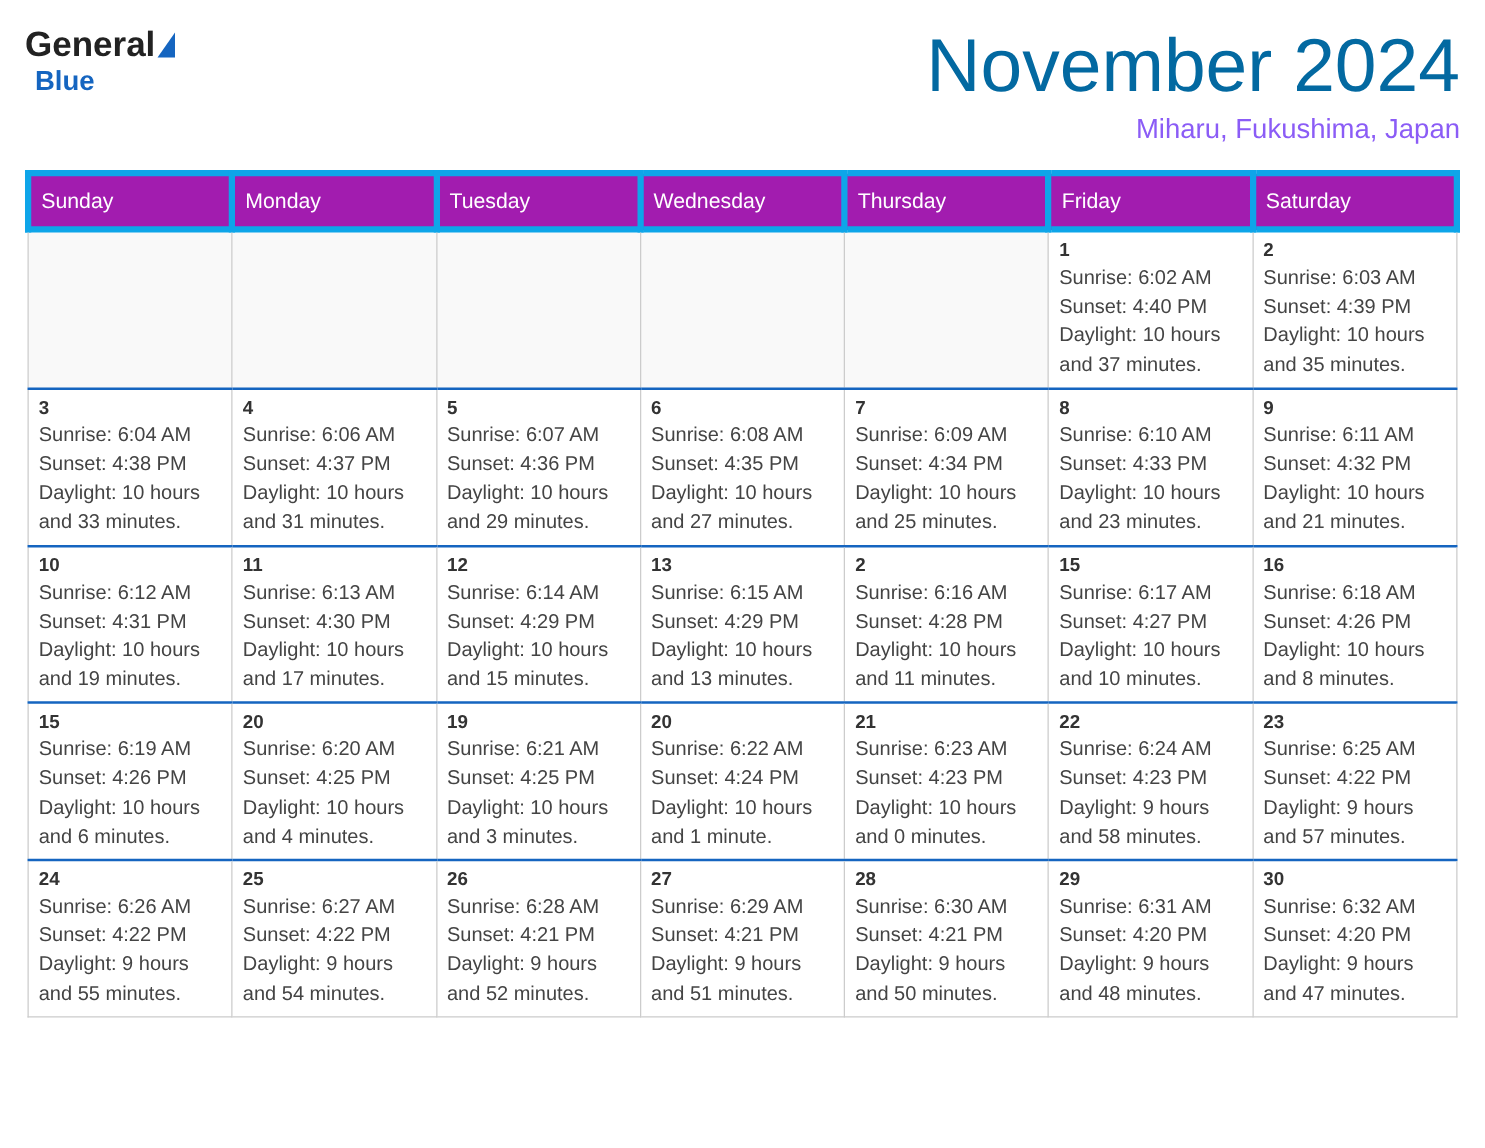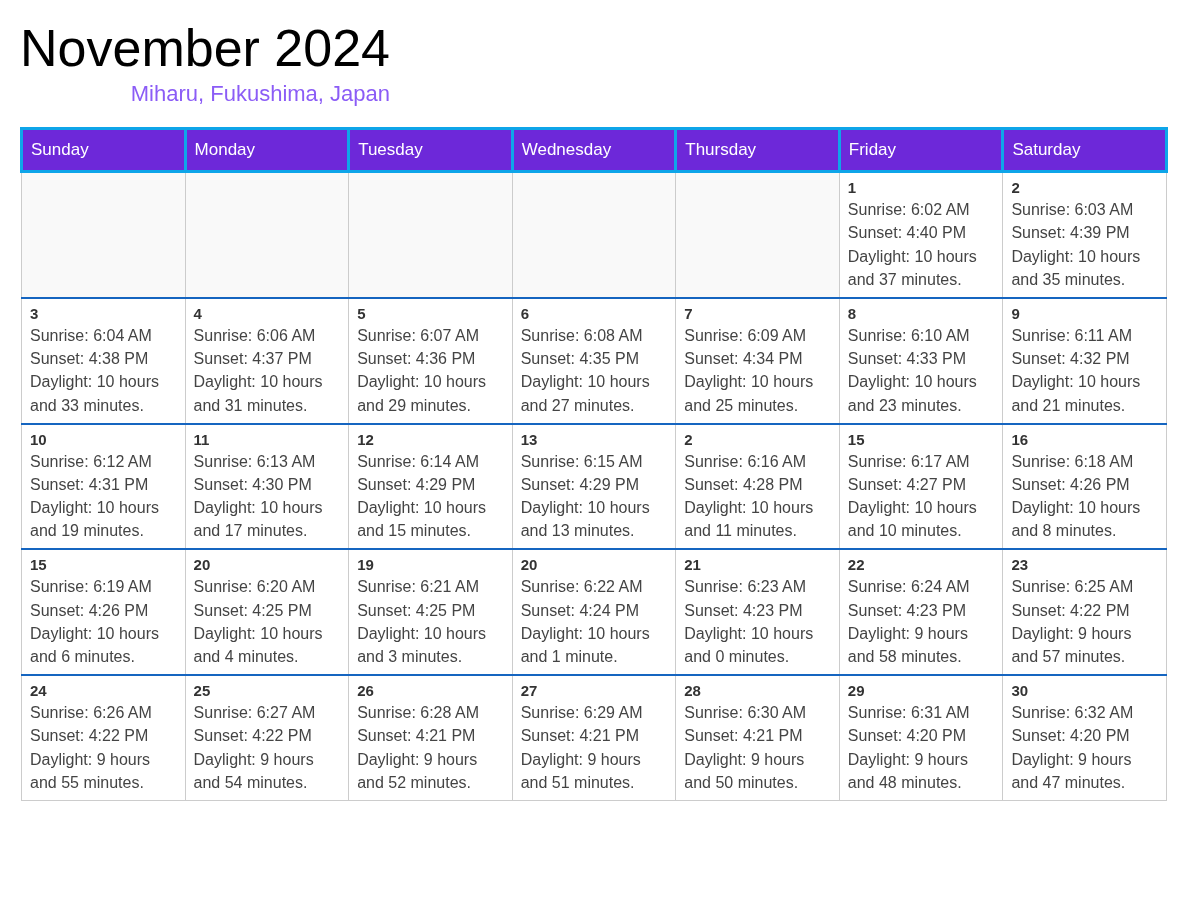--- a/index.html
+++ b/index.html
@@ -40,43 +40,43 @@
     .logo-blue {
       font-size: 22px;
       font-weight: bold;
       color: #1565c0;
       margin-left: 4px;
     }
     .title-section {
       text-align: right;
     }
     .month-title {
-      font-size: 52px;
+      font-size: 60px;
       font-weight: normal;
-      color: #000000;
+      color: #0369a1;
       line-height: 1.1;
     }
     .location-title {
       font-size: 22px;
       color: #8b5cf6;
       margin-top: 4px;
     }
     .calendar {
       width: 100%;
       border-collapse: collapse;
       border: 1px solid #bbb;
     }
     .calendar th {
-      background-color: #6d28d9;
+      background-color: #a21caf;
       color: #fff;
       padding: 10px 8px;
       font-size: 17px;
       font-weight: normal;
       text-align: left;
-      border: 3px solid #0ea5e9;
+      border: 5px solid #0ea5e9;
     }
     .calendar td {
       vertical-align: top;
       padding: 6px 8px;
       border: 1px solid #ccc;
       width: 14.28%;
       height: 110px;
       background: #fff;
     }
     .calendar td.empty {
@@ -95,20 +95,29 @@
       line-height: 1.45;
     }
     .week-row td {
       border-top: 2px solid #1565c0;
     }
   </style>
 </head>
 <body>
 
 <div class="header">
+  <div class="logo">
+    <div class="logo-general">
+      <span>General</span>
+      <span class="logo-triangle"></span>
+    </div>
+    <div style="display:flex; align-items:center; margin-left:4px;">
+      <span class="logo-blue">Blue</span>
+    </div>
+  </div>
   <div class="title-section">
     <div class="month-title">November 2024</div>
     <div class="location-title">Miharu, Fukushima, Japan</div>
   </div>
 </div>
 
 <table class="calendar">
   <thead>
     <tr>
     <th>Sunday</th>

